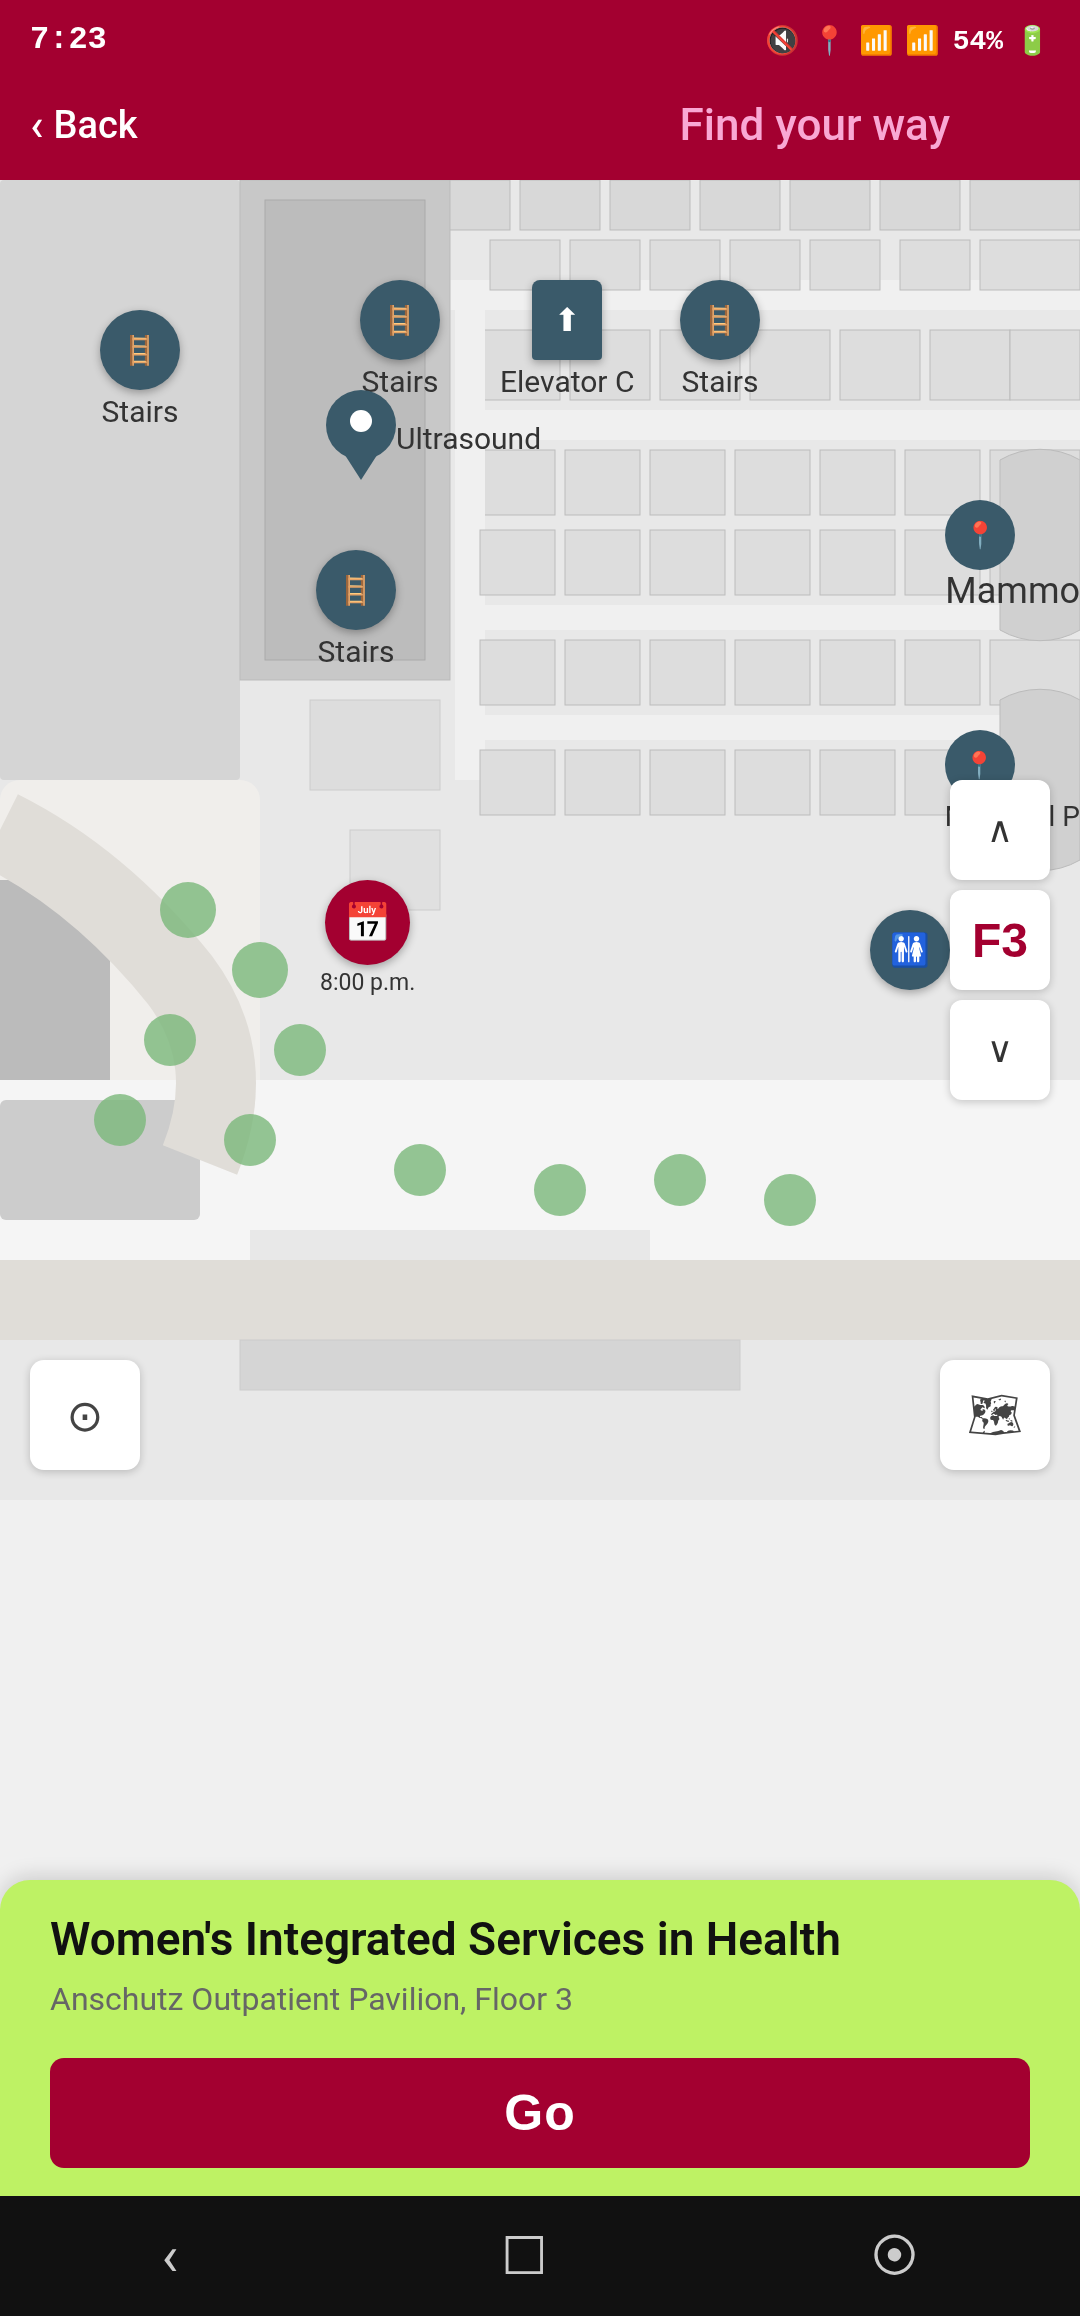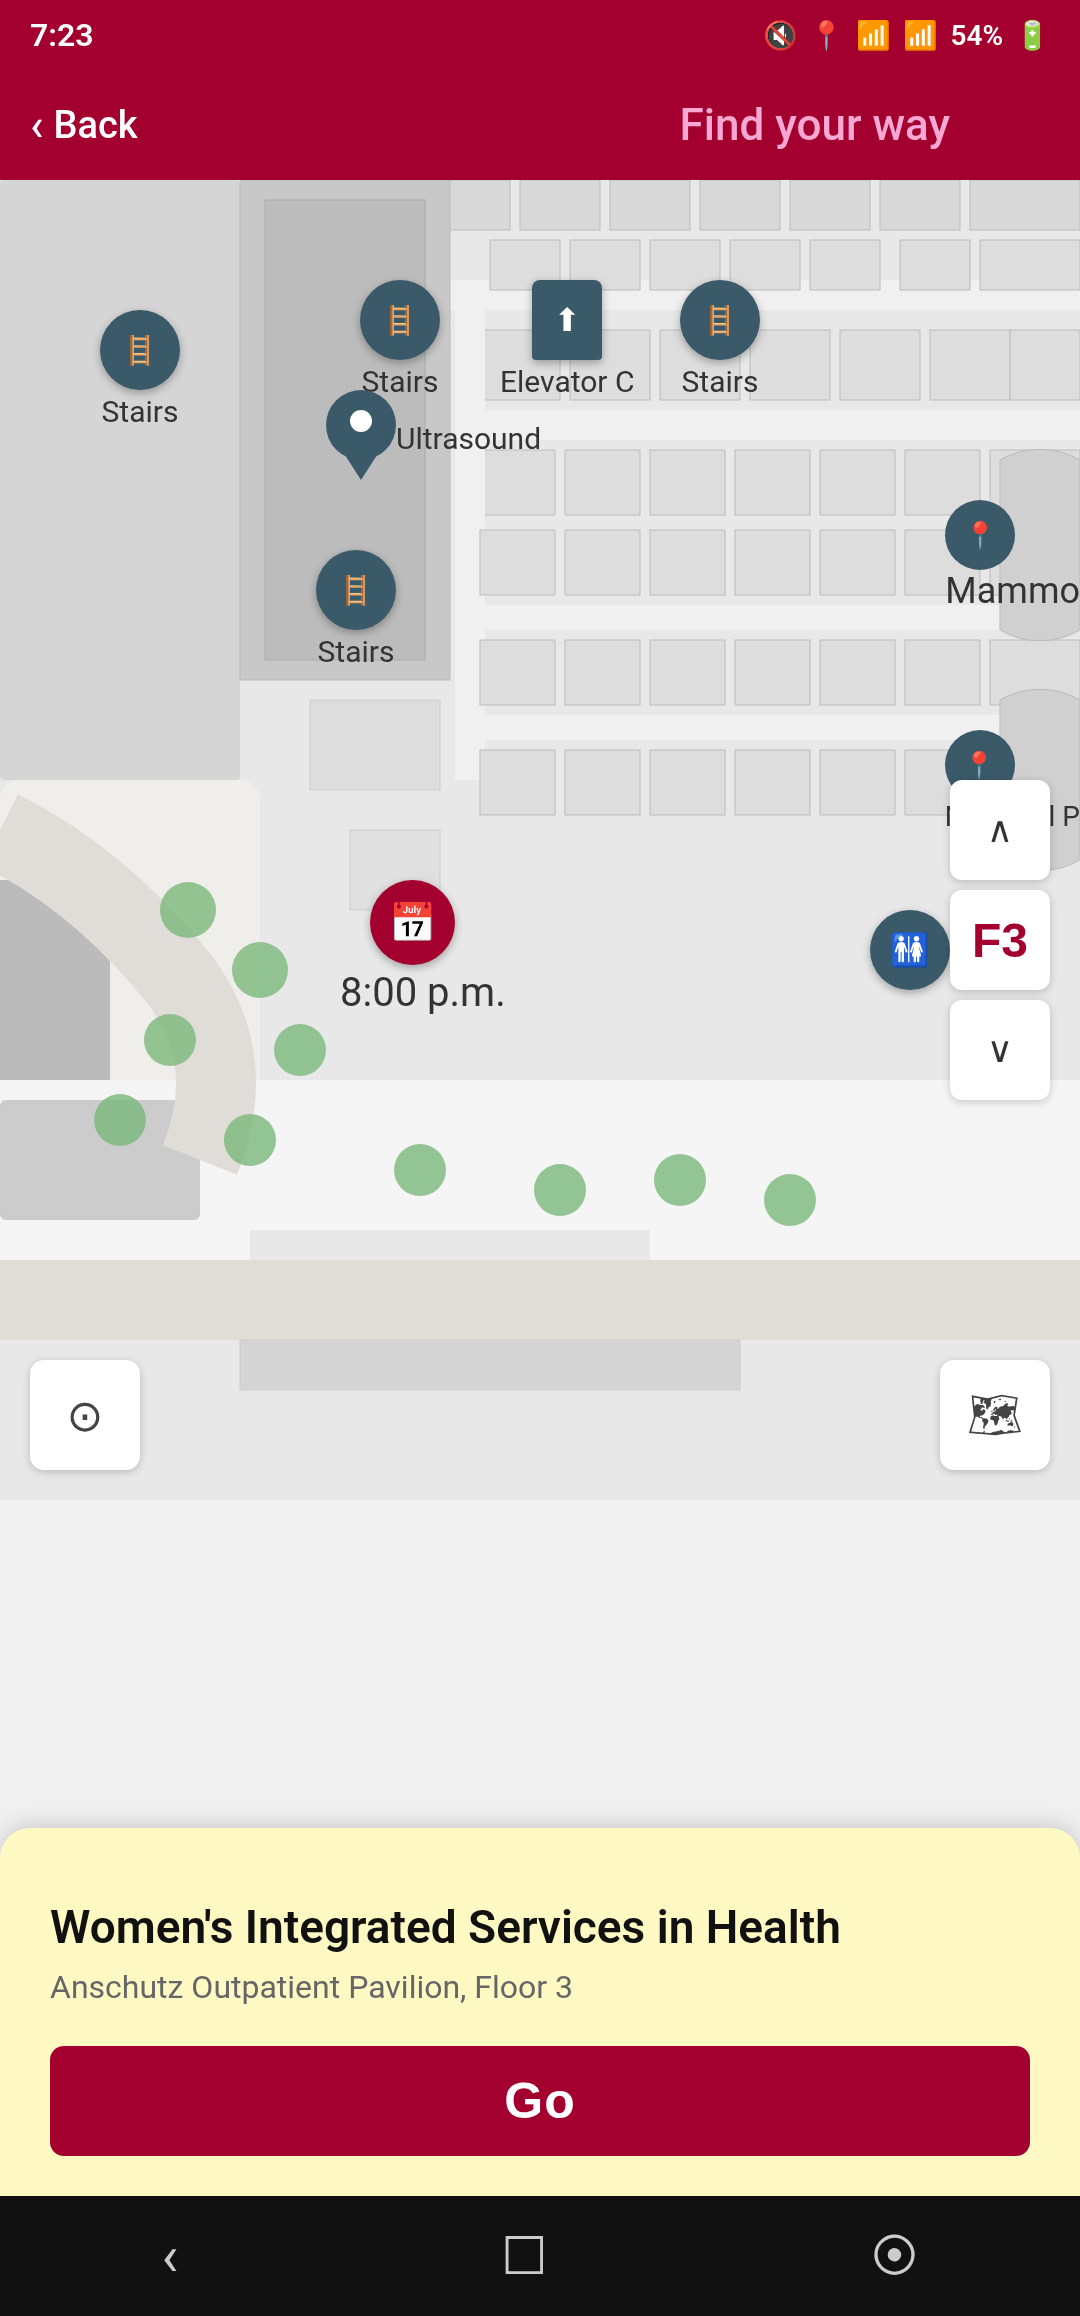--- a/index.html
+++ b/index.html
@@ -12,26 +12,27 @@
       overflow: hidden;
       position: relative;
     }
 
     
     .status-bar {
       width: 100%;
       height: 70px;
       background: #a30030;
       display: flex;
-      align-items: center;
+      align-items: flex-end;
       justify-content: space-between;
       padding: 12px 30px;
       color: white;
       font-size: 32px;
       font-weight: 600;
+      font-family: Liberation Mono, monospace;
     }
     .status-icons {
       display: flex;
       align-items: center;
       gap: 12px;
       font-size: 28px;
     }
 
     
     .header {
@@ -164,24 +165,23 @@
       border-radius: 50%;
       background: #a30030;
       display: flex;
       align-items: center;
       justify-content: center;
       color: white;
       font-size: 38px;
       box-shadow: 0 3px 8px rgba(0,0,0,0.3);
     }
     .apt-pin-label {
-      font-size: 40px;
+      font-size: 23px;
       color: #333;
       margin-top: 4px;
-      margin-left: 20px;
     }
 
     
     .restroom-pin {
       position: absolute;
       width: 80px;
       height: 80px;
       border-radius: 50%;
       background: #3a5a6a;
       display: flex;
@@ -534,21 +534,21 @@
   <div class="map-controls-bottom">
     <button class="map-ctrl-btn">
       <span>⊙</span>
     </button>
     <button class="map-ctrl-btn">
       <span>🗺</span>
     </button>
   </div>
 </div>
 
-<div class="info-panel" style="position:absolute; bottom:120px; width:100%; background:#fef9c3; border-radius:30px 30px 0 0; padding:72px 50px 40px; box-shadow:0 -4px 20px rgba(0,0,0,0.15);">
+<div class="info-panel" style="position:absolute; bottom:108px; width:100%; background:#bef264; border-radius:30px 30px 0 0; padding:32px 50px 40px; box-shadow:0 -4px 20px rgba(0,0,0,0.15);">
   <div class="info-title">Women's Integrated Services in Health</div>
   <div class="info-loc">Anschutz Outpatient Pavilion, Floor 3</div>
   <button class="go-btn">Go</button>
 </div>
 
 <div class="nav-bar" style="bottom:0;">
   <span class="nav-icon" style="font-size:56px;">‹</span>
   <span class="nav-icon" style="font-size:52px;">☐</span>
   <span class="nav-icon" style="font-size:48px;">⦿</span>
 </div>

